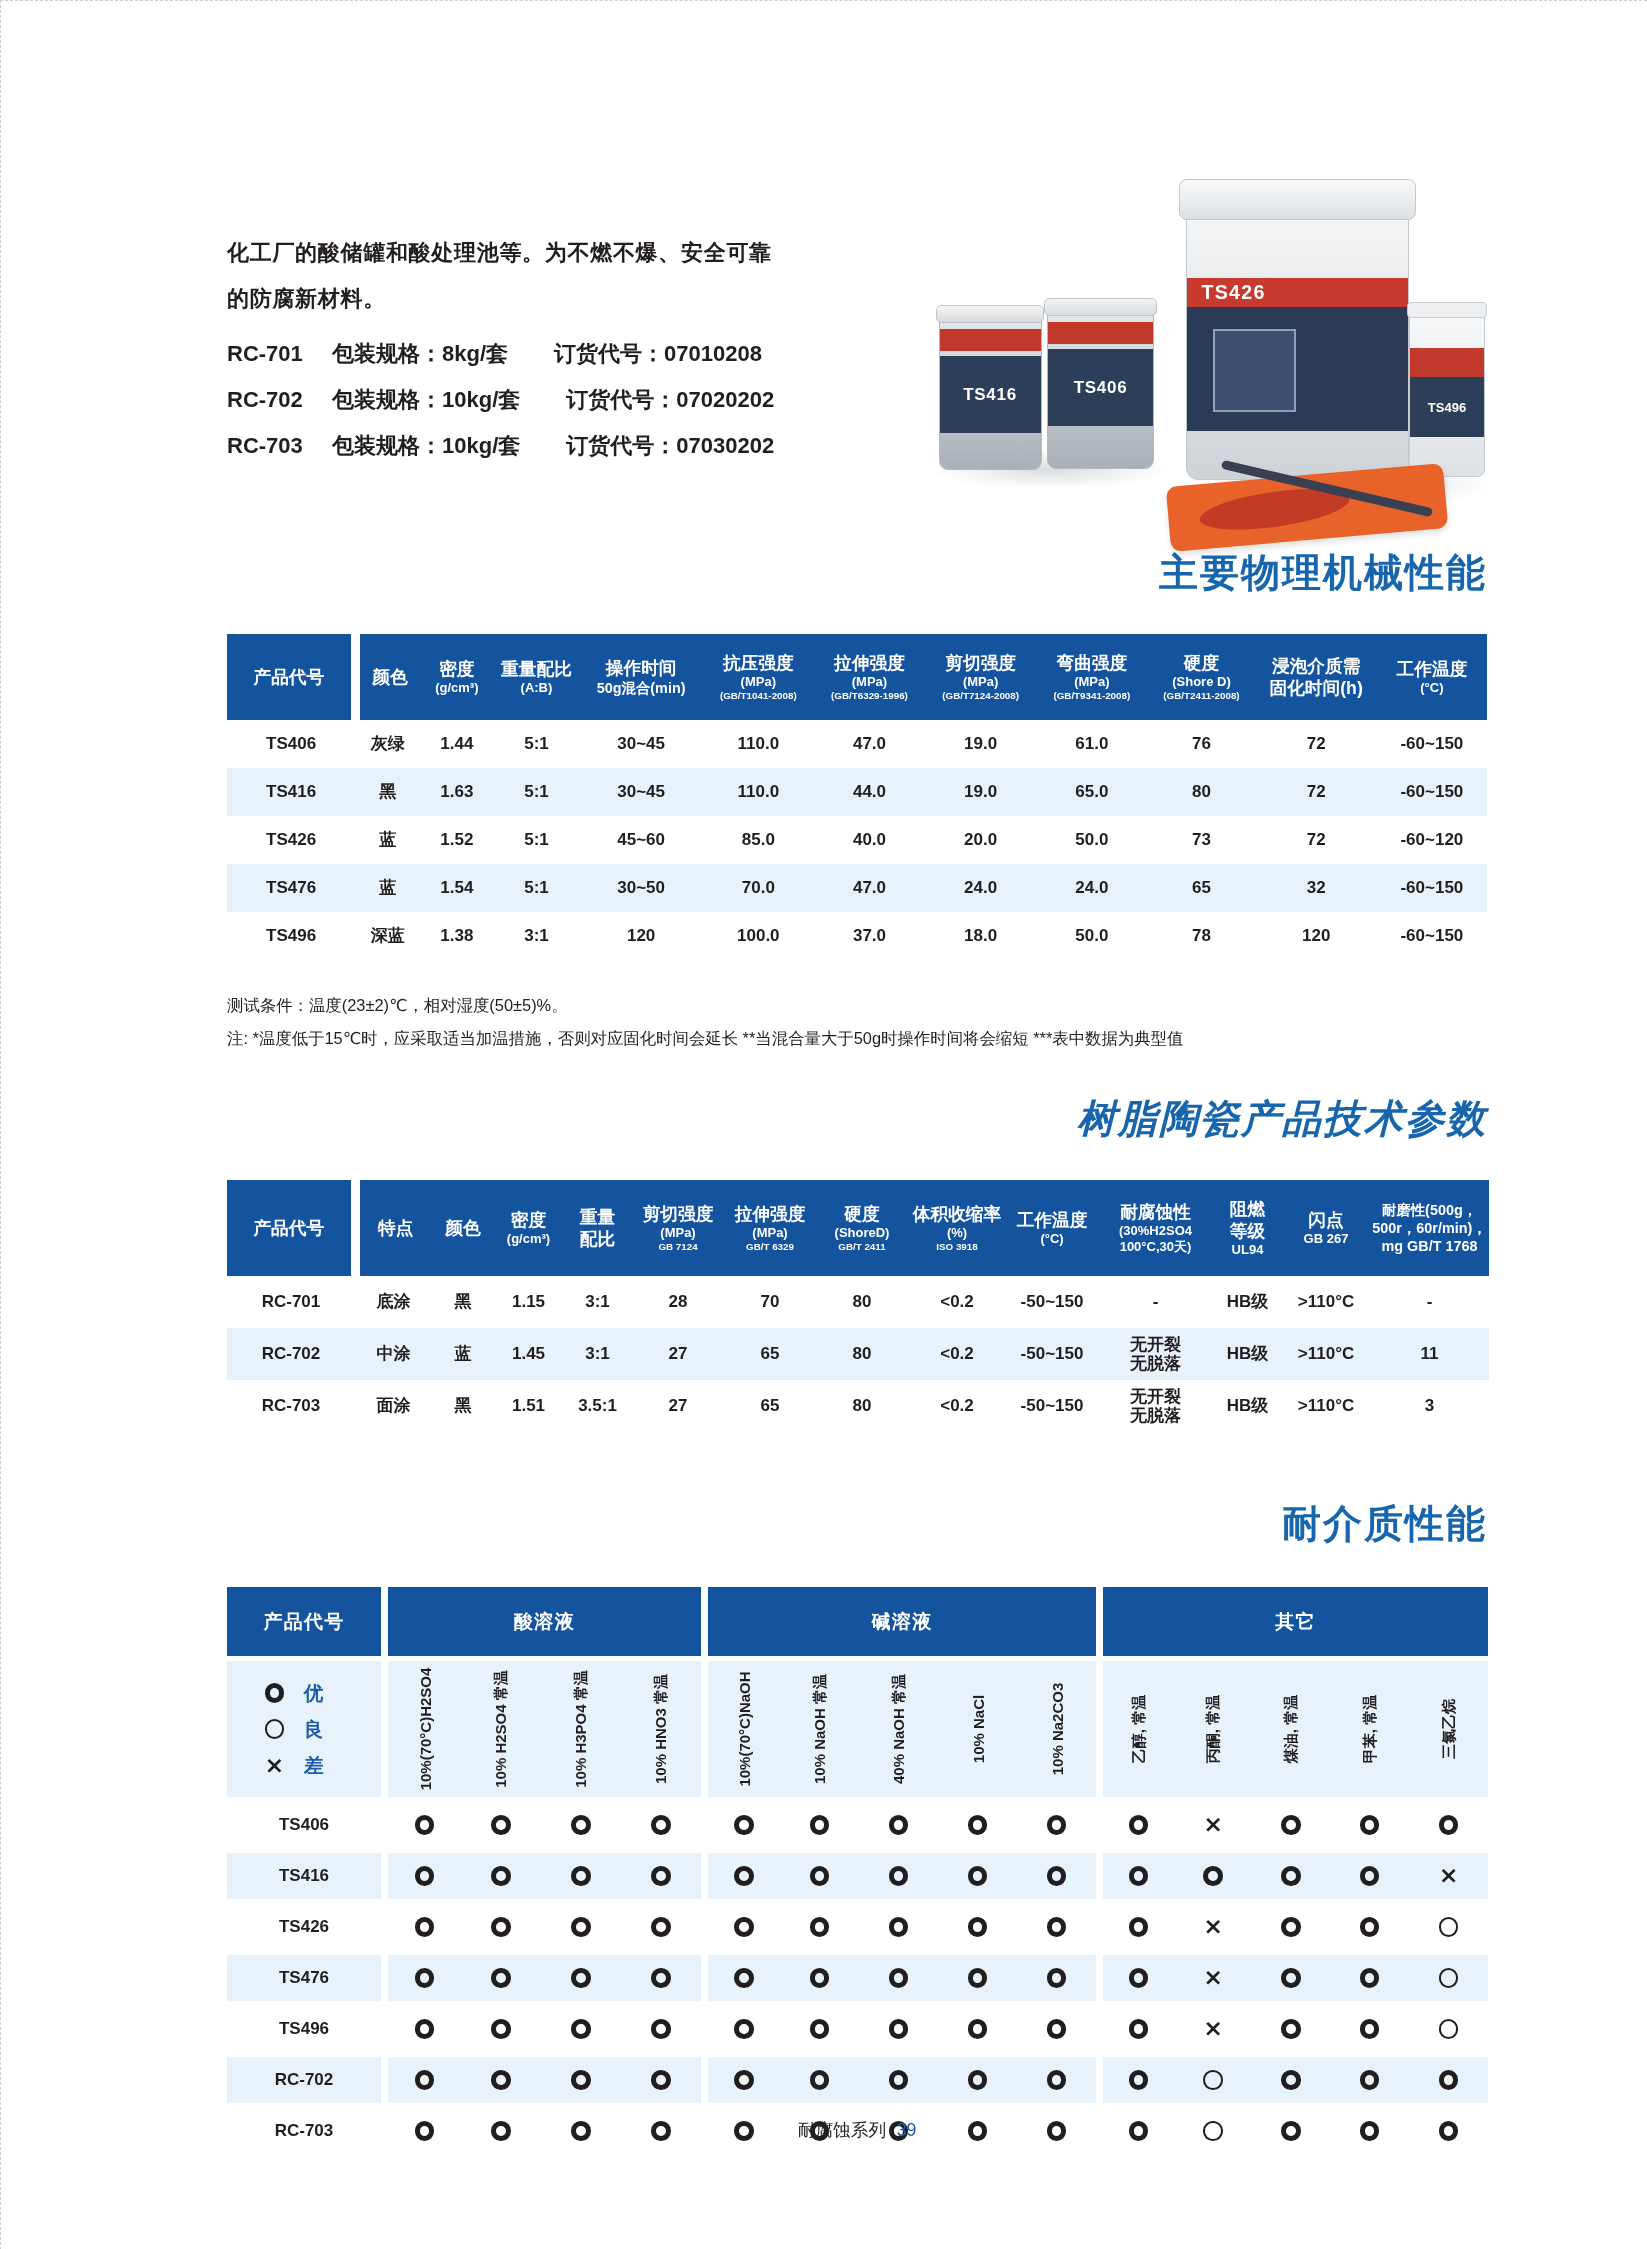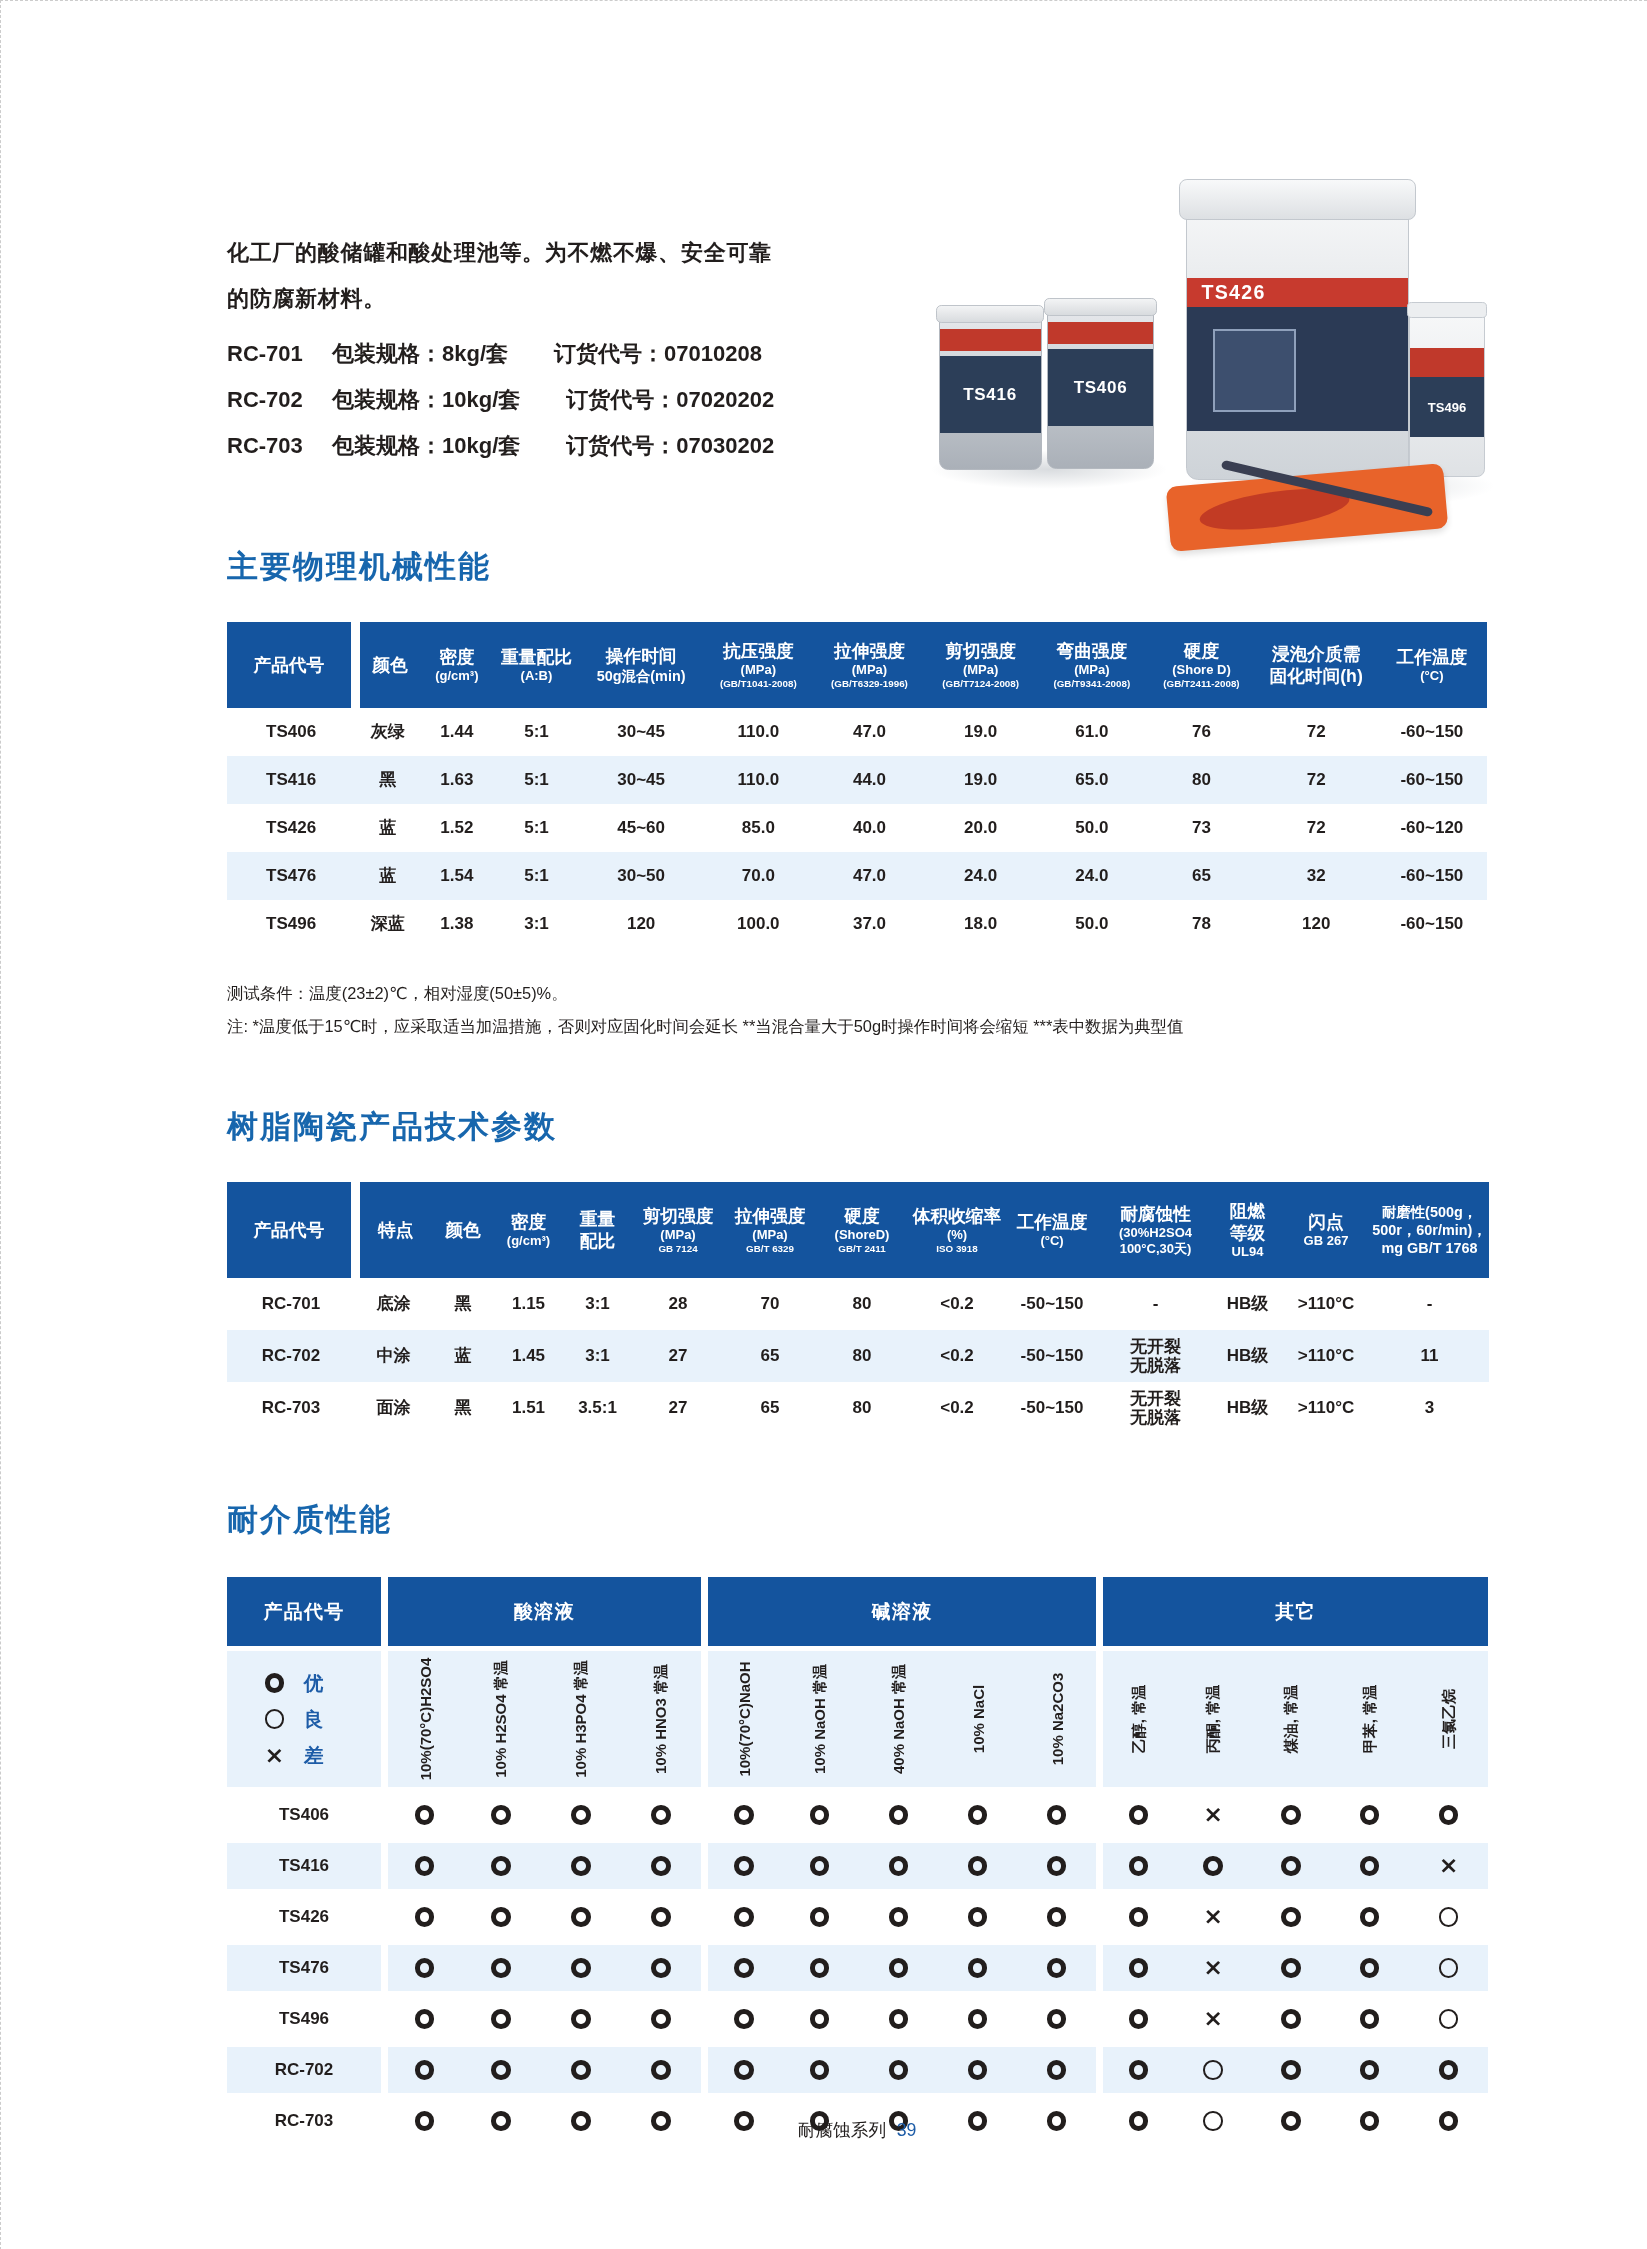--- a/index.html
+++ b/index.html
@@ -40,23 +40,23 @@
   .tub{position:absolute;left:498px;top:121px;width:76px;height:168px;background:linear-gradient(180deg,#f7f8f9,#dfe2e5);border:0.7px solid #c6cbd1;border-radius:5.2px 5.2px 7.9px 7.9px;}
   .tub .lid{position:absolute;left:-3.3px;right:-3.3px;top:-7.9px;height:15.7px;background:#eceef0;border:0.7px solid #c6cbd1;border-radius:4.6px;}
   .tub .redband{position:absolute;left:0;right:0;top:38px;height:29px;background:#c0392b;}
   .tub .label{position:absolute;left:0;right:0;top:67px;height:60px;background:#2c3e58;display:flex;align-items:center;justify-content:center;}
   .tub .label span{color:#fff;font-size:13px;font-weight:700;}
   .pad{position:absolute;left:257px;top:287px;width:278px;height:65px;background:#e8632a;border-radius:10.5px;transform:rotate(-5deg);box-shadow:0 3.9px 6.5px rgba(0,0,0,.12);}
   .pad .blob{position:absolute;left:31px;top:14.4px;width:151px;height:35px;background:#c23b24;border-radius:50%;transform:rotate(-3deg);}
   .stick{position:absolute;left:308px;top:296px;width:216px;height:9.2px;background:#3a3f52;border-radius:4.6px;transform:rotate(13deg);}
 
   
-  .sec-title{font-size:31px;font-weight:700;color:var(--blue-title);letter-spacing:2px;}
+  .sec-title{font-size:39px;font-weight:700;color:var(--blue-title);letter-spacing:2px;text-align:right;}
   .t1-title{margin-top:77px;}
-  .t2-title{margin-top:63px;}
+  .t2-title{margin-top:37px;font-style:italic;}
   .t3-title{margin-top:65px;}
 
   
   table.spec{width:1260px;table-layout:fixed;border-collapse:collapse;margin-top:34px;}
   table.spec th{background:var(--blue-dark);color:#fff;vertical-align:middle;text-align:center;padding:3.9px 1.3px;}
   #t1 thead th{height:86px;}
   #t2 thead th{height:96px;}
   table.spec thead th:first-child{border-right:9.2px solid #fff;}
   .hl{line-height:1.25;}
   .hl.l{font-size:17.7px;font-weight:700;}

